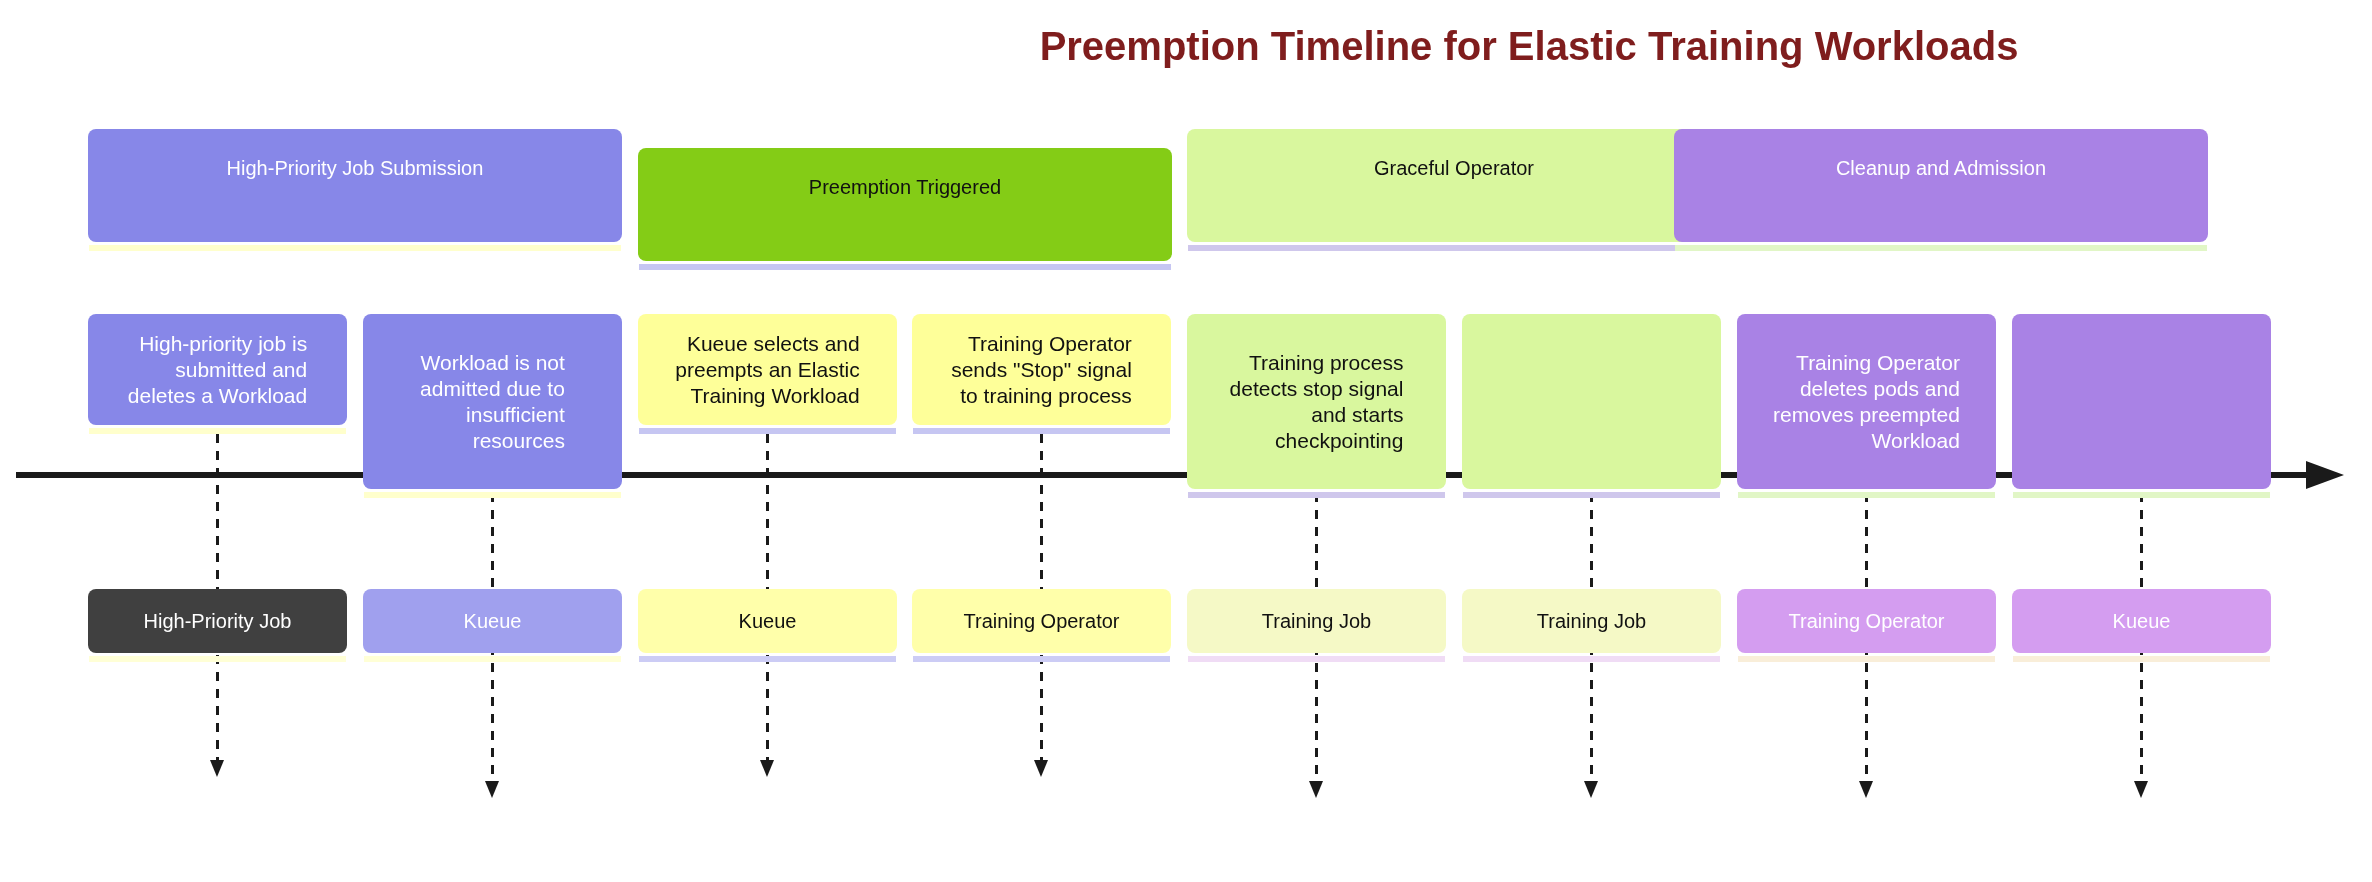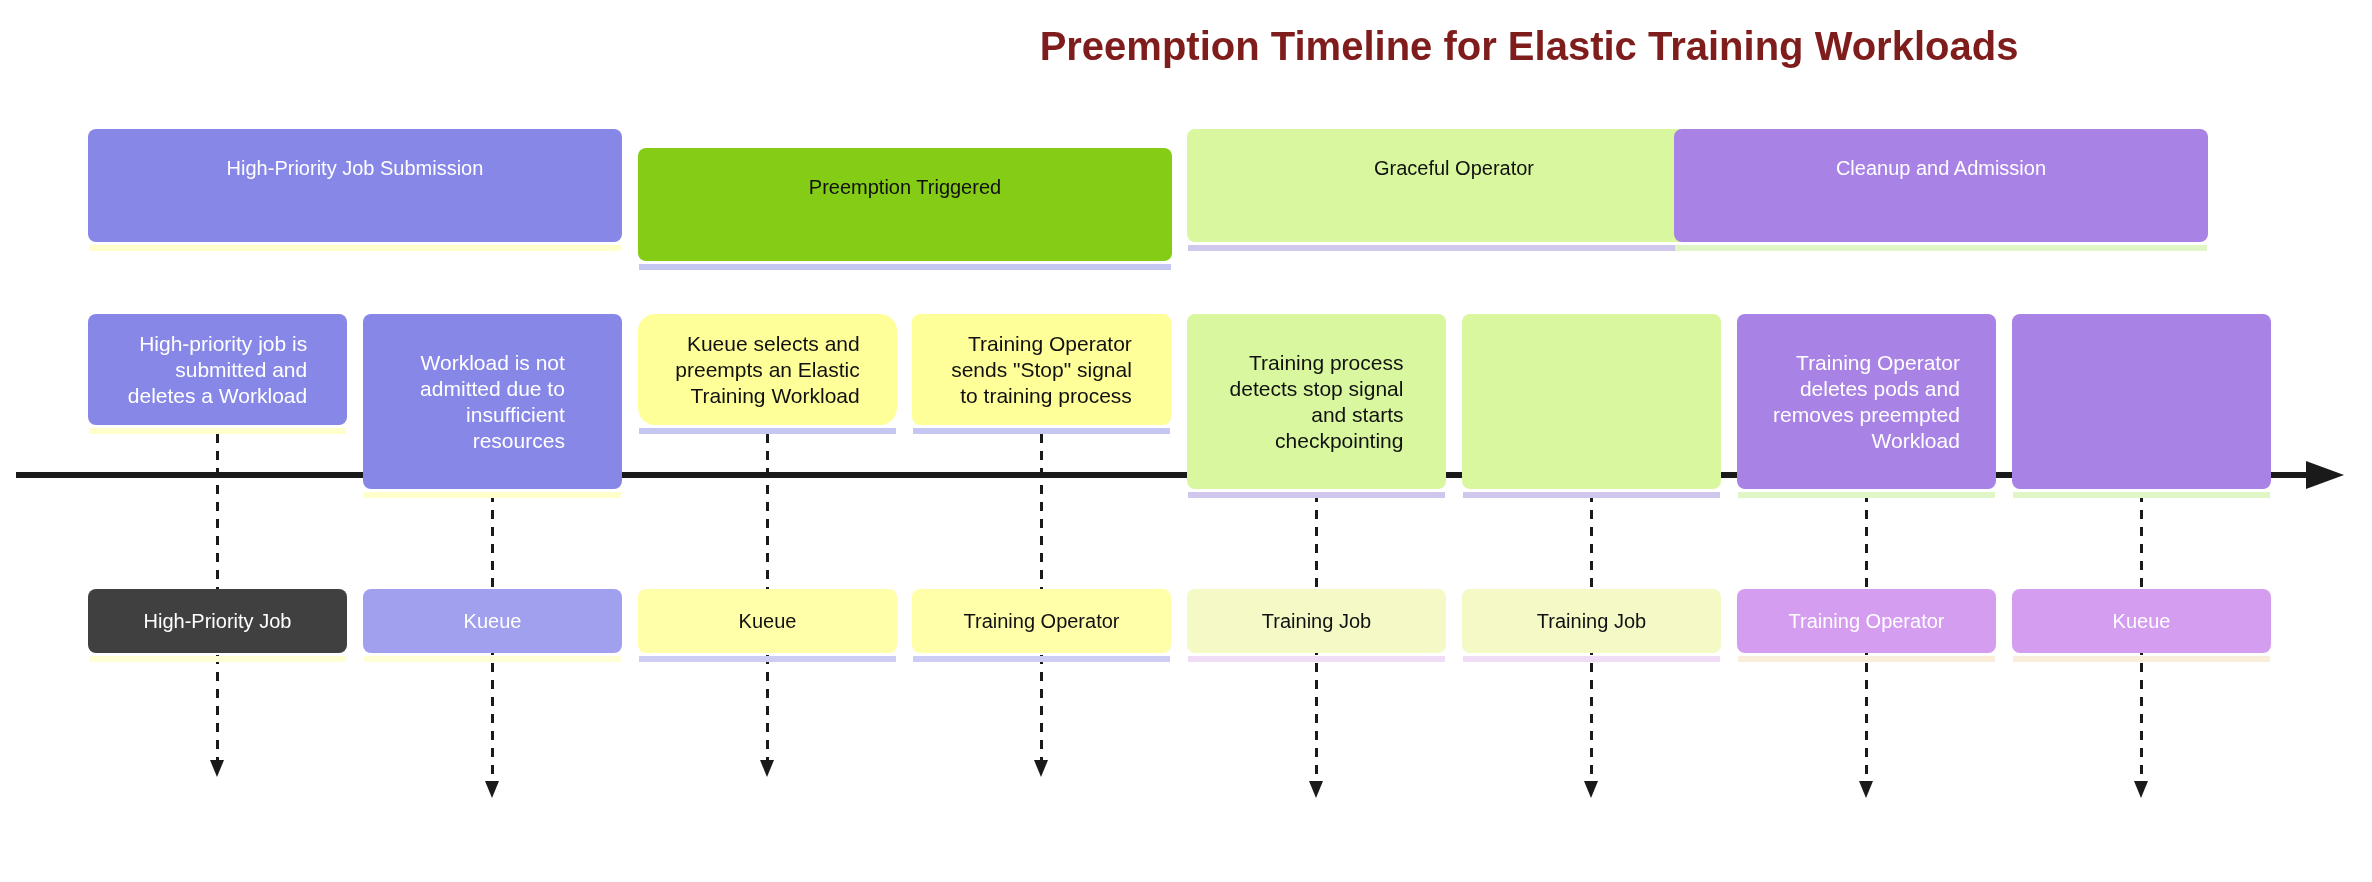--- a/index.html
+++ b/index.html
@@ -105,21 +105,21 @@
 deletes a Workload</span>
     <div class="strip" style="background-color: rgb(255, 255, 204);"></div>
   </div>
   <div class="box event h4 col2" style="background-color: rgb(135, 135, 232); color: rgb(255, 255, 255);">
     <span>Workload is not
 admitted due to
 insufficient
 resources</span>
     <div class="strip" style="background-color: rgb(255, 255, 204);"></div>
   </div>
-  <div class="box event h3 col3" style="background-color: rgb(254, 255, 153); color: rgb(17, 17, 17); border-radius: 17px;">
+  <div class="box event h3 col3" style="background-color: rgb(254, 255, 153); color: rgb(17, 17, 17);">
     <span>Kueue selects and
 preempts an Elastic
 Training Workload</span>
     <div class="strip" style="background-color: rgb(198, 198, 242);"></div>
   </div>
   <div class="box event h3 col4" style="background-color: rgb(254, 255, 153); color: rgb(17, 17, 17);">
     <span>Training Operator
 sends "Stop" signal
 to training process</span>
     <div class="strip" style="background-color: rgb(198, 198, 242);"></div>

